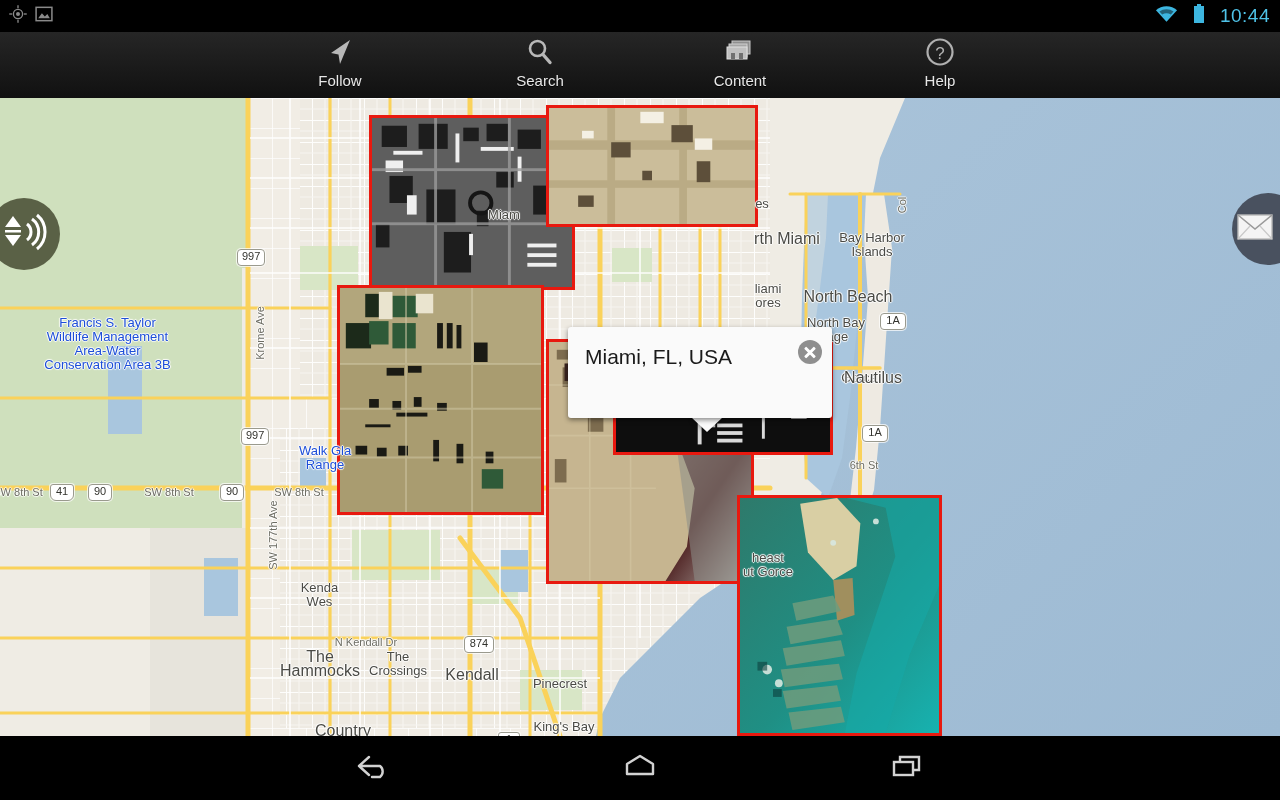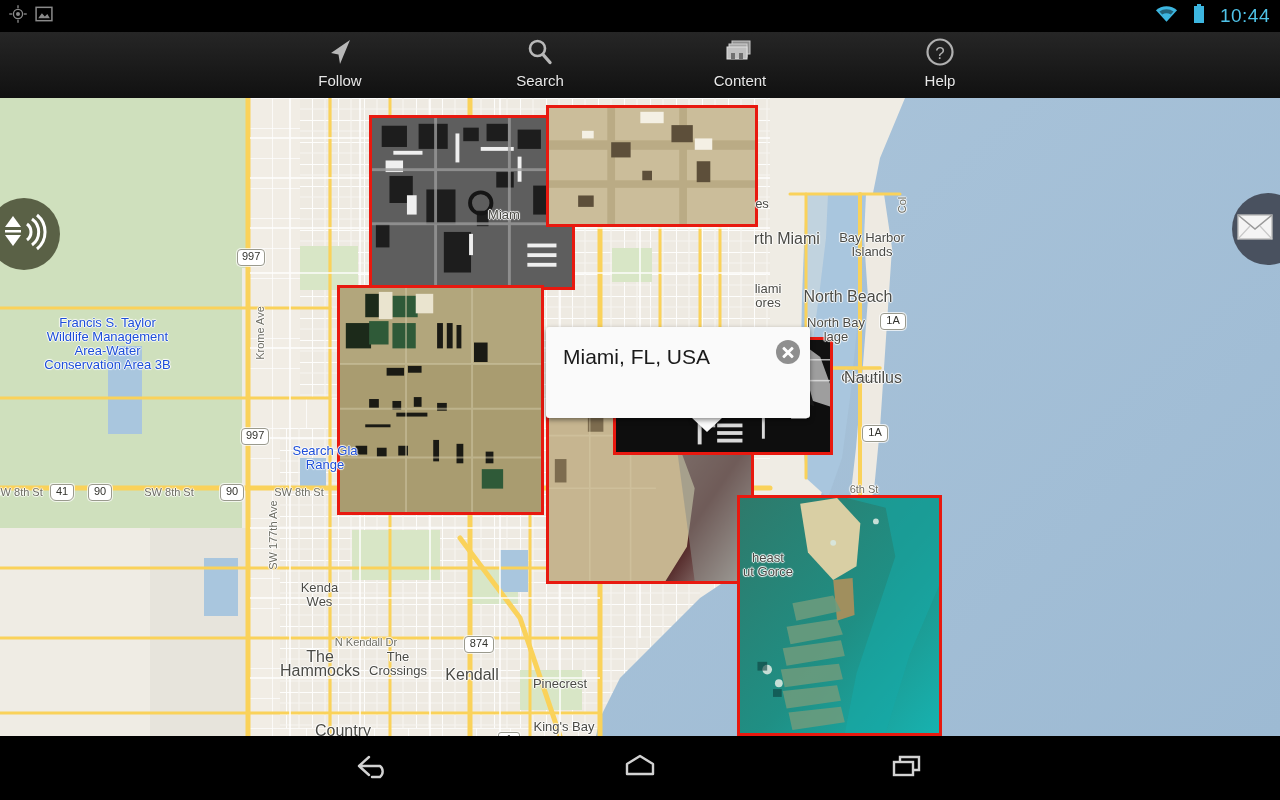--- a/index.html
+++ b/index.html
@@ -36,21 +36,21 @@
 
   .shield{position:absolute;background:#fff;border:1px solid #9a9a8e;border-radius:4px;
     color:#33332e;font-size:11px;line-height:13px;text-align:center;padding:0 4px;height:15px;
     box-shadow:0 0 0 1px rgba(255,255,255,.7);}
   .shield.us{border-radius:3px 3px 6px 6px;}
 
   
   .fp{position:absolute;border:3px solid #e8190f;box-sizing:border-box;}
 
   
-  .callout{position:absolute;left:546px;top:229px;width:264px;height:91px;background:#fafafa;
+  .callout{position:absolute;left:568px;top:229px;width:264px;height:91px;background:#fafafa;
     border-radius:3px;box-shadow:0 2px 5px rgba(0,0,0,.45);}
   .callout-title{position:absolute;left:17px;top:18px;color:#1a1a1a;font-size:21px;}
   .callout-close{position:absolute;right:10px;top:13px;width:24px;height:24px;border-radius:50%;
     background:#8f8f8f;cursor:pointer;}
   .callout-close:before,.callout-close:after{content:"";position:absolute;left:5px;top:11px;
     width:14px;height:3px;background:#fff;border-radius:1px;}
   .callout-close:before{transform:rotate(45deg);}
   .callout-close:after{transform:rotate(-45deg);}
   .callout-tail{position:absolute;left:691px;top:319px;width:0;height:0;
     border-left:16px solid transparent;border-right:16px solid transparent;border-top:15px solid #fafafa;
@@ -452,21 +452,21 @@
             <rect x="34" y="196" width="9" height="8"></rect>
         </g>
       </svg>
     </div>
 
     <div id="label-layer">
         <div class="lbl park" style="left: 20px; top: 218px; width: 175px;">Francis S. Taylor
 Wildlife Management
 Area-Water
 Conservation Area 3B</div>
-        <div class="lbl park" style="left: 288px; top: 346px; width: 74px;">Search Gla
+        <div class="lbl park" style="left: 288px; top: 346px; width: 74px;">Walk Gla
 Range</div>
         <div class="lbl street rot" style="left: 225px; top: 228px; width: 70px;">Krome Ave</div>
         <div class="lbl street rot" style="left: 228px; top: 430px; width: 90px;">SW 177th Ave</div>
         <div class="lbl street" style="left: -18px; top: 387px; width: 72px;">SW 8th St</div>
         <div class="lbl street" style="left: 133px; top: 387px; width: 72px;">SW 8th St</div>
         <div class="lbl street" style="left: 263px; top: 387px; width: 72px;">SW 8th St</div>
         <div class="lbl street" style="left: 320px; top: 537px; width: 92px;">N Kendall Dr</div>
         <div class="lbl " style="left: 292px; top: 483px; width: 55px;">Kenda
 Wes</div>
         <div class="lbl big" style="left: 270px; top: 552px; width: 100px;">The
@@ -483,21 +483,21 @@
         <div class="lbl big" style="left: 745px; top: 134px; width: 84px;">rth Miami</div>
         <div class="lbl " style="left: 833px; top: 133px; width: 78px;">Bay Harbor
 Islands</div>
         <div class="lbl " style="left: 745px; top: 184px; width: 46px;">liami
 ores</div>
         <div class="lbl big" style="left: 803px; top: 192px; width: 90px;">North Beach</div>
         <div class="lbl " style="left: 798px; top: 218px; width: 76px;">North Bay
 lage</div>
         <div class="lbl " style="left: 832px; top: 273px; width: 54px;">Gorce</div>
         <div class="lbl big" style="left: 840px; top: 273px; width: 66px;">Nautilus</div>
-        <div class="lbl street" style="left: 840px; top: 360px; width: 48px; margin-top: 24px;">6th St</div>
+        <div class="lbl street" style="left: 840px; top: 360px; width: 48px;">6th St</div>
         <div class="lbl " style="left: 730px; top: 453px; width: 76px;">heast
 ut Gorce</div>
         <div class="lbl street rot" style="left: 888px; top: 100px; width: 28px;">Col</div>
       </div>
     <div id="shield-layer">
         <div class="shield" style="left: 237px; top: 151px; min-width: 18px;">997</div>
         <div class="shield" style="left: 241px; top: 330px; min-width: 18px;">997</div>
         <div class="shield us" style="left: 50px; top: 386px; min-width: 14px;">41</div>
         <div class="shield" style="left: 88px; top: 386px; min-width: 14px;">90</div>
         <div class="shield" style="left: 220px; top: 386px; min-width: 14px;">90</div>

